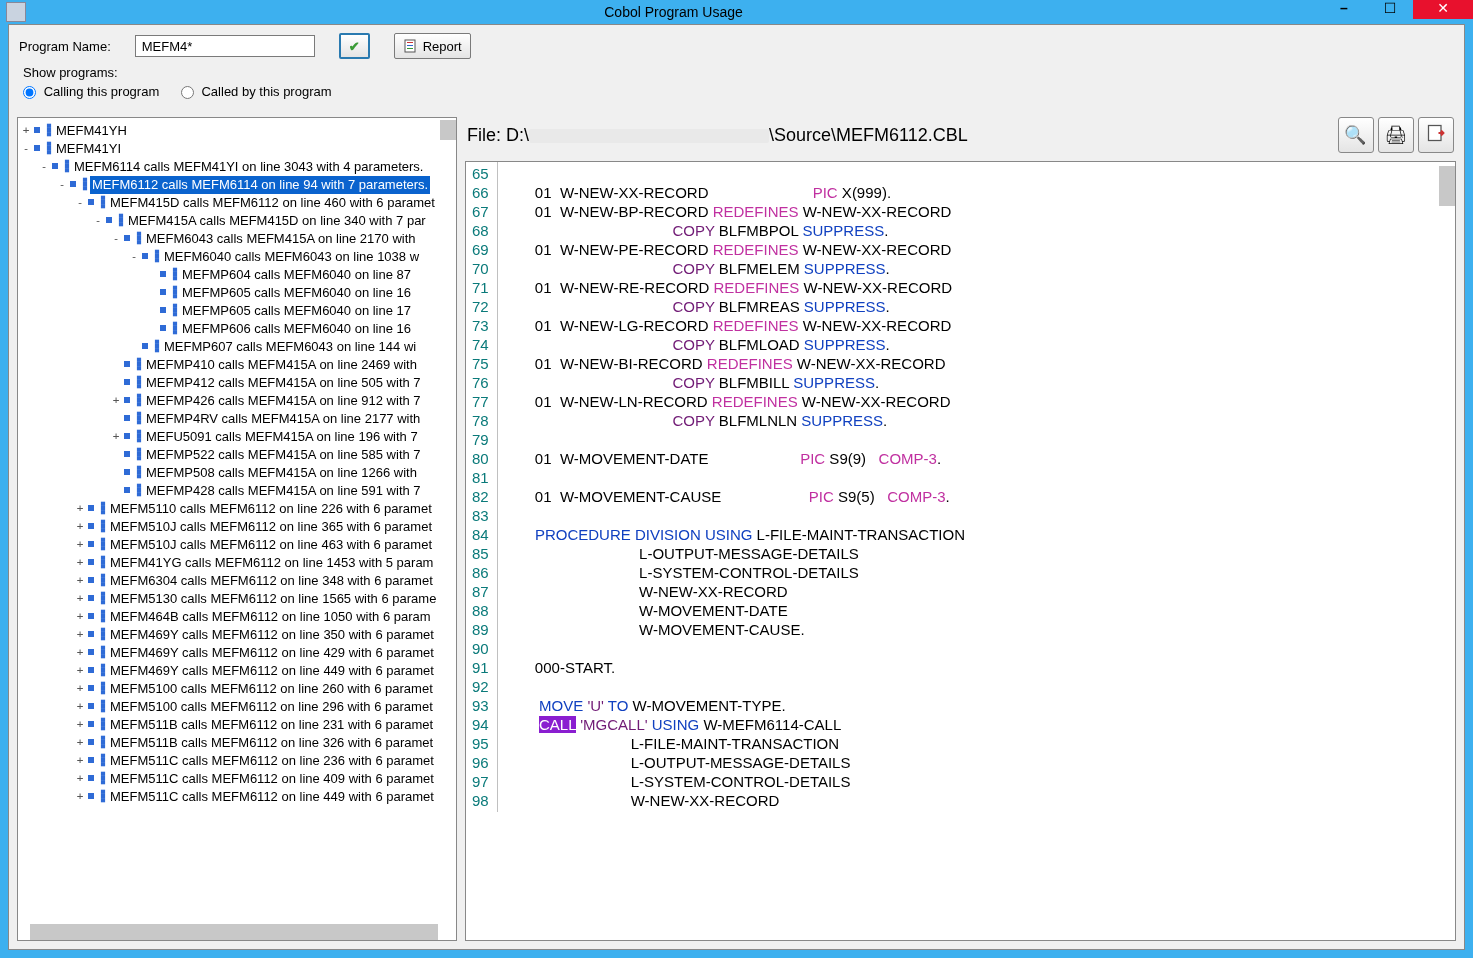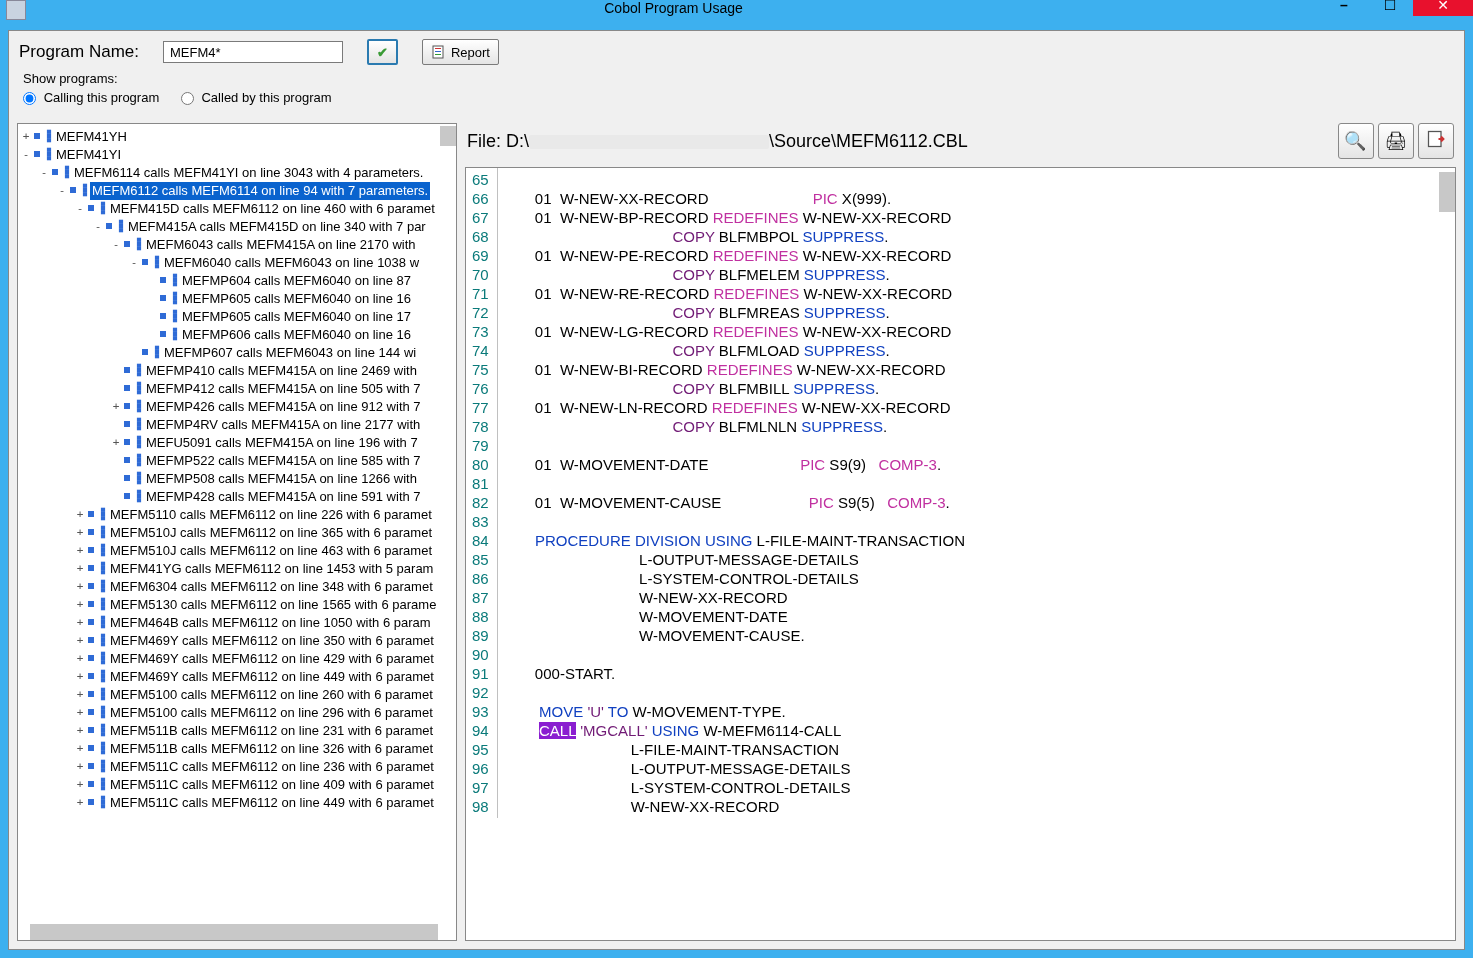--- a/index.html
+++ b/index.html
@@ -1,29 +1,29 @@
 <!DOCTYPE html>
 <html><head>
 <meta charset="utf-8">
 <style>
 * { margin: 0; padding: 0; box-sizing: border-box; font-family: "Segoe UI", Tahoma, Arial, sans-serif; }
 body { background: #3db0ef; width: 1473px; height: 958px; overflow: hidden; }
 .window { width: 100%; height: 100%; display: flex; flex-direction: column; }
-.titlebar { height: 30px; display: flex; align-items: flex-start; gap: 6px; padding: 0 0 0 6px; color: #000; }
+.titlebar { height: 24px; display: flex; align-items: center; gap: 6px; padding: 0 0 0 6px; color: #000; }
 .titlebar .app-icon { width: 20px; height: 20px; background: #c9d3e0; border: 1px solid #889; display: inline-block; }
 .titlebar .title { flex: 1; text-align: center; font-size: 14px; }
 .winbtns { display: flex; height: 24px; margin-top:-6px;}
 .winbtn { width: 46px; height: 22px; display: flex; align-items: center; justify-content: center; font-size: 14px; }
 .winbtn.min::before { content: "–"; font-weight: bold; }
 .winbtn.max::before { content: "☐"; }
 .winbtn.close { width: 60px; background: #e8112d; color: #fff; }
 .winbtn.close::before { content: "✕"; }
 .client { flex: 1; margin: 0 8px 8px 8px; background: #f0f0f0; border: 1px solid #888; display: flex; flex-direction: column; }
 .toolbar { padding: 8px 10px 2px 10px; display: flex; align-items: center; gap: 24px; }
-.toolbar label { font-size: 17px; }
+.toolbar label { font-size: 13px; }
 .txt { width: 180px; height: 22px; border: 1px solid #7a7a7a; background: #fff; padding: 0 6px; font-size: 13px; }
 .btn { height: 26px; border: 1px solid #7a7a7a; background: linear-gradient(#fff,#e4e4e4); border-radius: 2px; padding: 0 8px; display: inline-flex; align-items: center; gap: 4px; font-size: 13px; cursor: pointer; }
 .btn.accent { border: 2px solid #2a7ab0; }
 .check-icon { color: #3a9b36; font-weight: bold; }
 .icon16 { width: 16px; height: 16px; display:inline-block; }
 .radio-row { padding: 4px 14px 10px 14px; font-size: 13px; border-bottom: 0; }
 .radio-row .lbl { display:block; margin-bottom:4px; }
 .radio-row label { margin-right: 18px; }
 .radio-row input { vertical-align: middle; margin-right:4px; }
 

